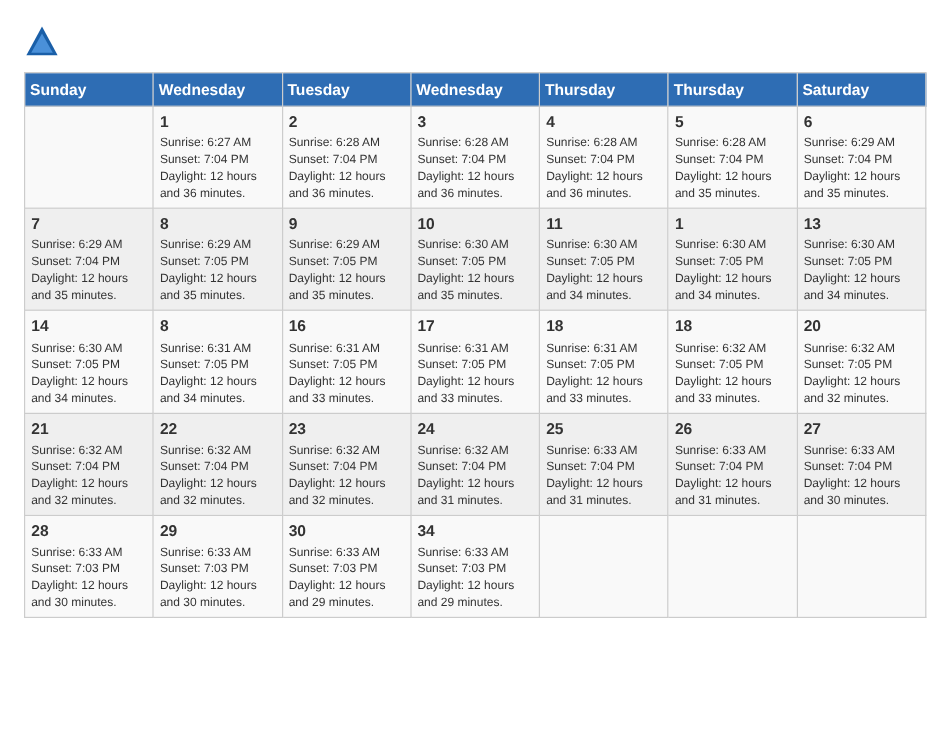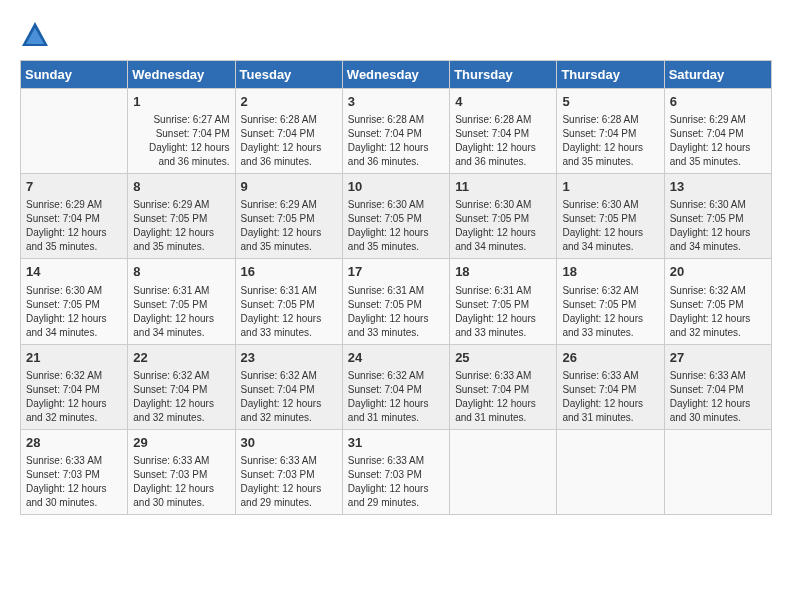--- a/index.html
+++ b/index.html
@@ -122,21 +122,21 @@
         <th>Thursday</th>
         <th>Thursday</th>
         <th>Saturday</th>
       </tr>
   </thead>
   <tbody id="calendar-body">
   <tr>
         <td></td>
         <td>
           <span class="day-number">1</span>
-          <div class="day-info" style="white-space: pre-line; text-align: right;">Sunrise: 6:27 AM
+          <div class="day-info" style="white-space: pre-line;">Sunrise: 6:27 AM
 Sunset: 7:04 PM
 Daylight: 12 hours
 and 36 minutes.</div>
         </td>
         <td>
           <span class="day-number">2</span>
           <div class="day-info" style="white-space: pre-line;">Sunrise: 6:28 AM
 Sunset: 7:04 PM
 Daylight: 12 hours
 and 36 minutes.</div>
@@ -339,21 +339,21 @@
 and 30 minutes.</div>
         </td>
         <td>
           <span class="day-number">30</span>
           <div class="day-info" style="white-space: pre-line;">Sunrise: 6:33 AM
 Sunset: 7:03 PM
 Daylight: 12 hours
 and 29 minutes.</div>
         </td>
         <td>
-          <span class="day-number">31</span>
+          <span class="day-number">34</span>
           <div class="day-info" style="white-space: pre-line;">Sunrise: 6:33 AM
 Sunset: 7:03 PM
 Daylight: 12 hours
 and 29 minutes.</div>
         </td>
         <td></td>
         <td></td>
         <td></td>
       </tr>
     </tbody>

